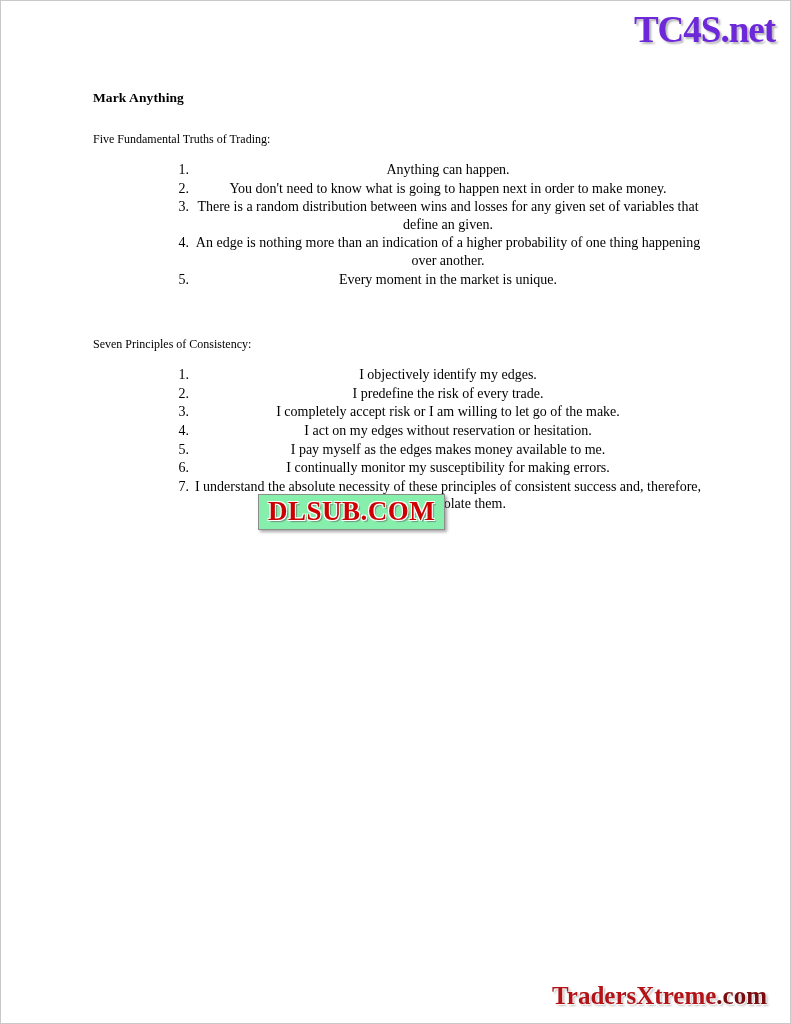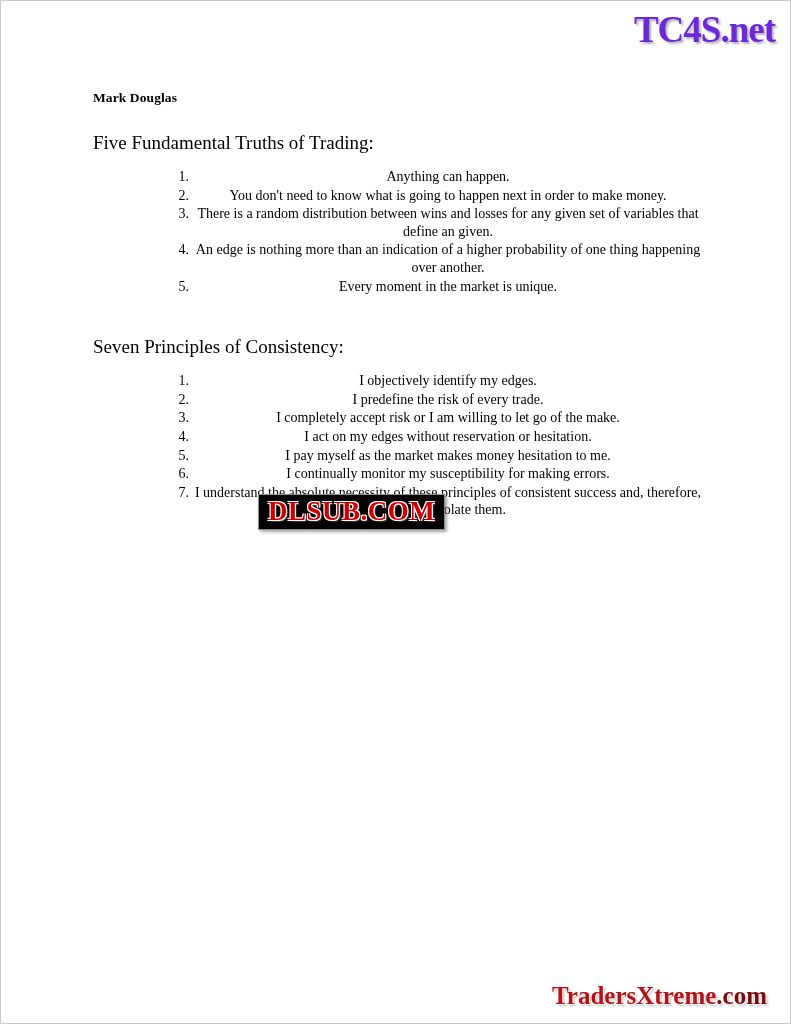--- a/index.html
+++ b/index.html
@@ -67,22 +67,22 @@
   }
 
   .author {
     font-size: 13.5px;
     font-weight: bold;
     margin: 0 0 26px 0;
     letter-spacing: 0.1px;
   }
 
   .section-heading {
-    font-size: 19px;
-    margin: 0 0 14px 0;
+    font-size: 12px;
+    margin: 8px 0 14px 0;
     font-weight: normal;
   }
 
   ol.doc-list {
     margin: 0 0 0 0;
     padding: 0 0 0 78px;
     list-style: none;
     counter-reset: item;
   }
   ol.doc-list > li {
@@ -107,21 +107,21 @@
   .gap-1 { height: 40px; }
 
   .list-truths { margin-bottom: 0; }
 
   
   .stamp {
     position: absolute;
     left: 258px;
     top: 494px;
     padding: 3px 9px 4px 9px;
-    background: #000000;
+    background: #86efac;
     border: 1px solid #8d8d8d;
     box-shadow: 2px 2px 3px rgba(0,0,0,0.35);
     font-family: "Liberation Serif", serif;
     font-weight: bold;
     font-size: 27px;
     letter-spacing: 0.5px;
     color: #cc0000;
     text-shadow:
       -1px -1px 0 #ffffff,
        1px -1px 0 #ffffff,
@@ -134,42 +134,42 @@
 </style>
 </head>
 <body>
 
 <div class="page-frame"></div>
 
 <div class="brand-top">TC4S.net</div>
 
 <div class="doc">
 
-  <p class="author">Mark Douglas</p>
+  <p class="author">Mark Anything</p>
 
   <p class="section-heading">Five Fundamental Truths of Trading:</p>
 
   <ol class="doc-list list-truths">
     <li>Anything can happen.</li>
     <li>You don't need to know what is going to happen next in order to make money.</li>
     <li>There is a random distribution between wins and losses for any given set of variables that define an given.</li>
     <li>An edge is nothing more than an indication of a higher probability of one thing happening over another.</li>
     <li>Every moment in the market is unique.</li>
   </ol>
 
   <div class="gap-1"></div>
 
   <p class="section-heading">Seven Principles of Consistency:</p>
 
   <ol class="doc-list list-principles">
     <li>I objectively identify my edges.</li>
     <li>I predefine the risk of every trade.</li>
     <li>I completely accept risk or I am willing to let go of the make.</li>
     <li>I act on my edges without reservation or hesitation.</li>
-    <li>I pay myself as the market makes money hesitation to me.</li>
+    <li>I pay myself as the edges makes money available to me.</li>
     <li>I continually monitor my susceptibility for making errors.</li>
     <li>I understand the absolute necessity of these principles of consistent success and, therefore, I never violate them.</li>
   </ol>
 
 </div>
 
 <div class="stamp">DLSUB.COM</div>
 
 <div class="brand-bottom">
   <span>TradersXtreme</span><span class="suffix">.com</span>

